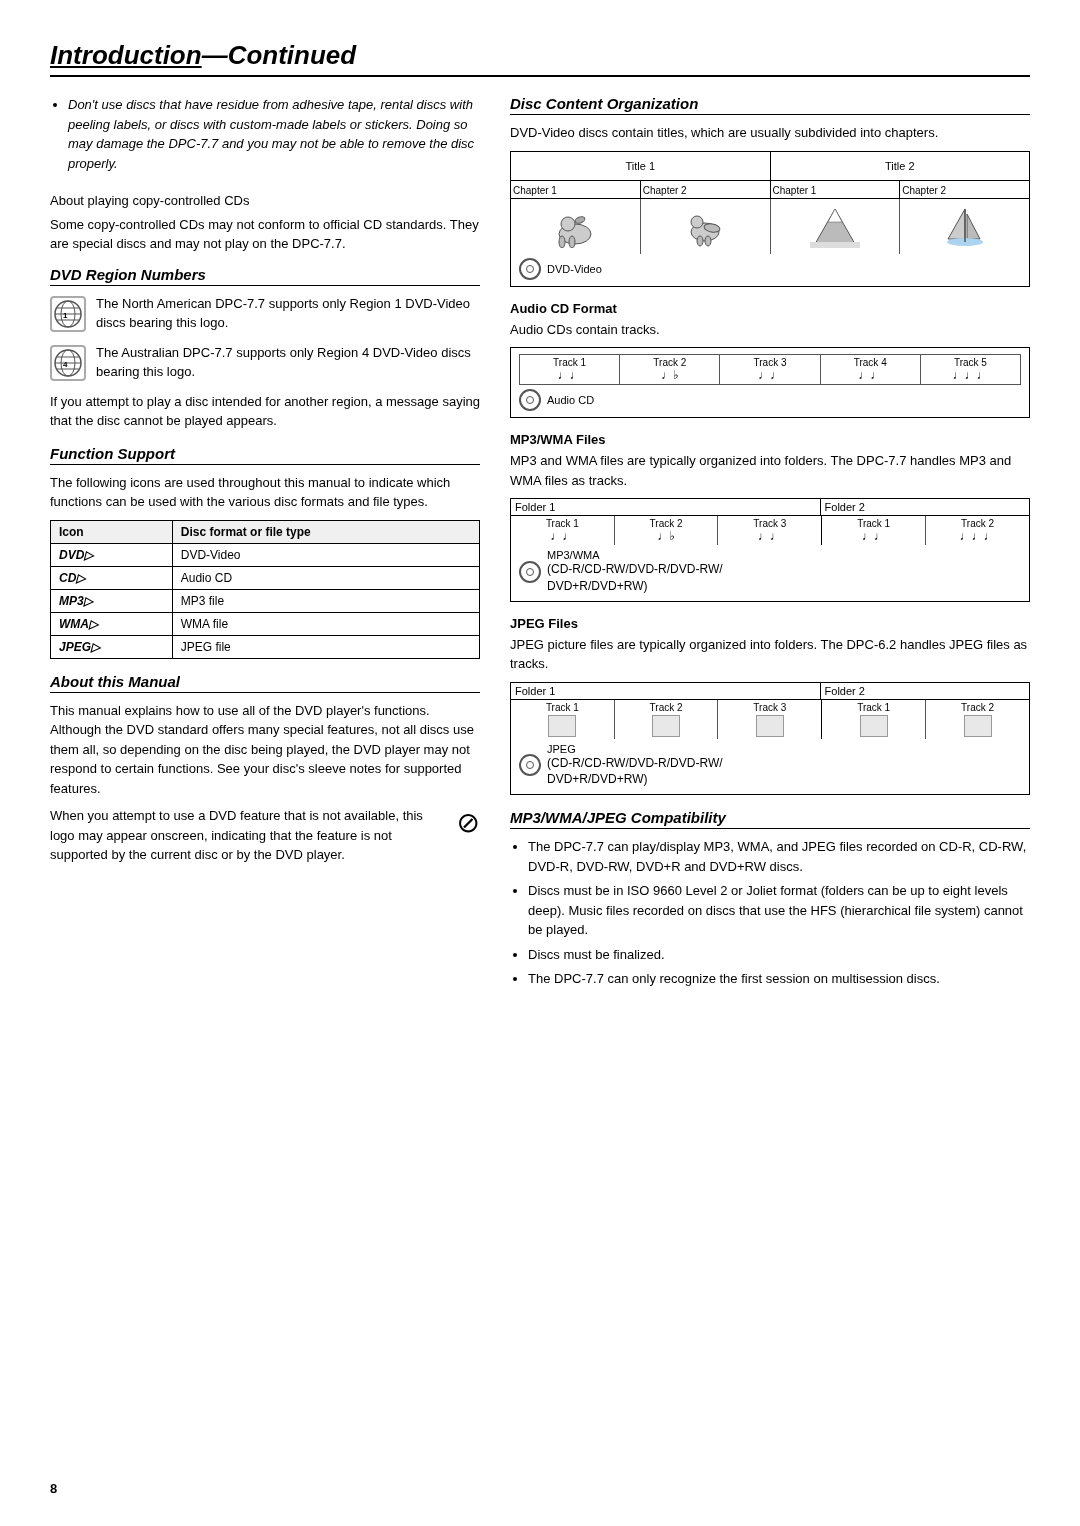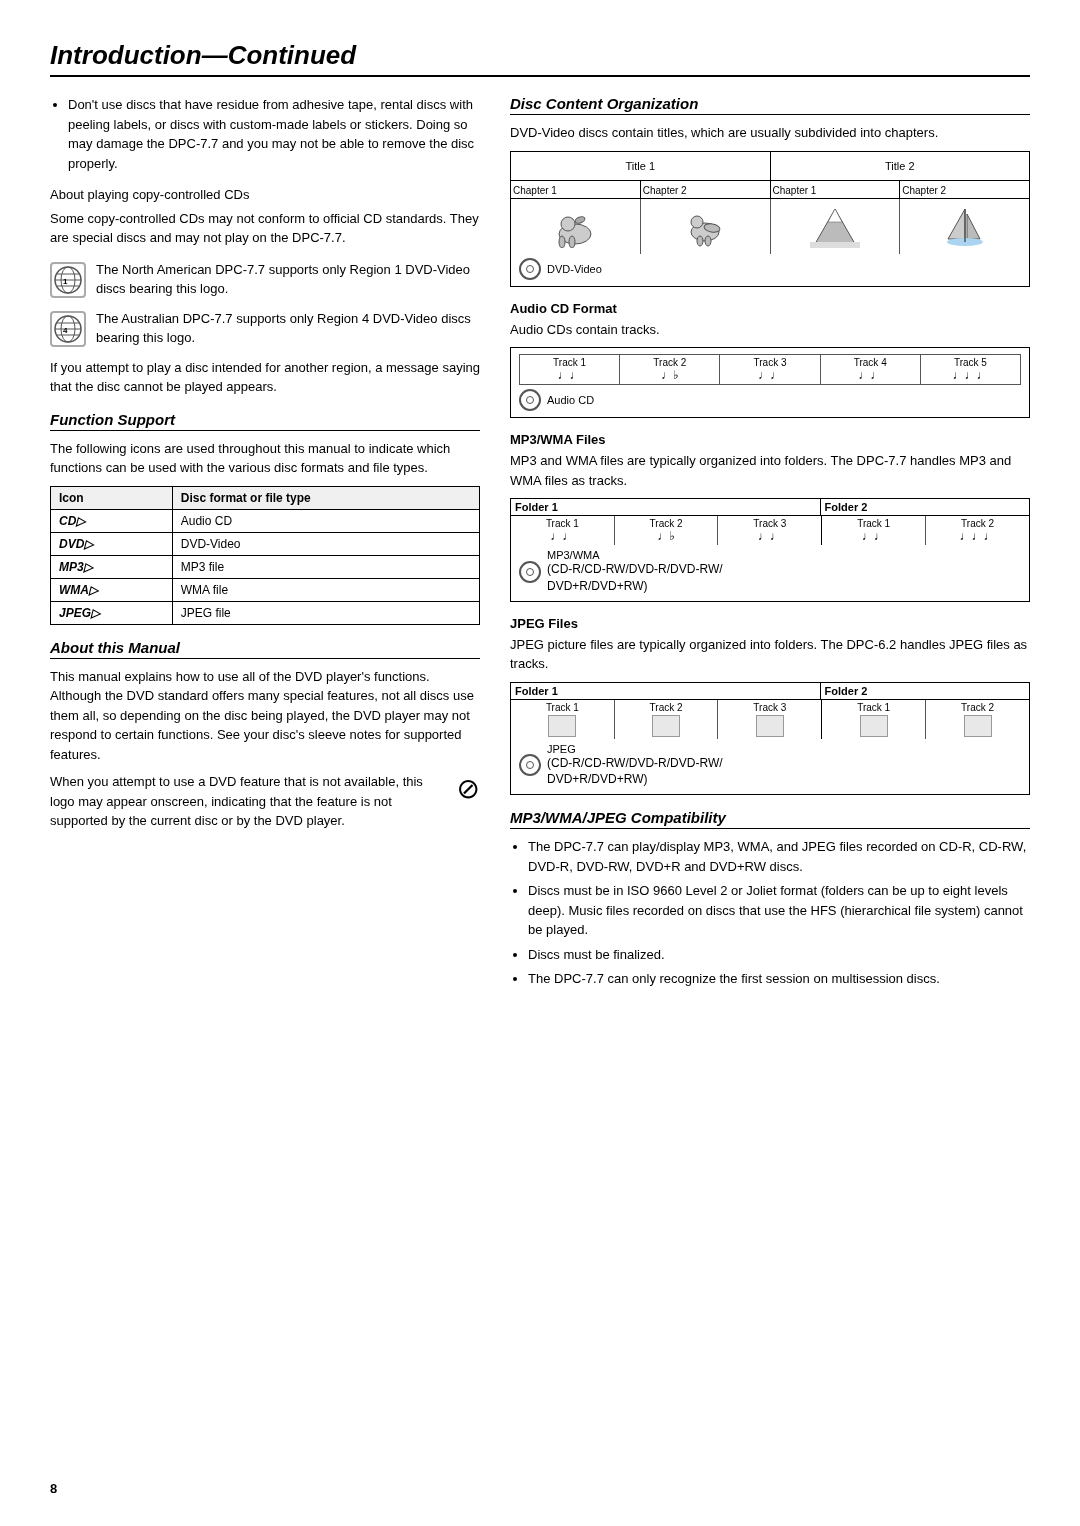--- a/index.html
+++ b/index.html
@@ -17,20 +17,21 @@
       margin-bottom: 18px;
       padding-bottom: 4px;
     }
     .page-header h1 {
       font-size: 26px;
       font-weight: bold;
       font-style: italic;
     }
     .page-header h1 span {
       font-style: italic;
+      text-decoration: underline;
     }
     .two-col {
       display: flex;
       gap: 30px;
     }
     .left-col {
       flex: 0 0 430px;
       max-width: 430px;
     }
     .right-col {
@@ -46,21 +47,21 @@
     }
     .subsection-title {
       font-size: 13px;
       font-weight: bold;
       margin-bottom: 4px;
       margin-top: 10px;
     }
     p { line-height: 1.5; margin-bottom: 8px; }
     ul { margin-left: 18px; margin-bottom: 8px; }
     ul li { margin-bottom: 5px; line-height: 1.5; }
-    .bullet-block { margin-bottom: 12px; }
+    .bullet-block { margin-bottom: 18px; font-style: italic; }
 
     
     .region-item {
       display: flex;
       align-items: flex-start;
       gap: 10px;
       margin-bottom: 10px;
     }
     .region-icon {
       font-size: 22px;
@@ -197,21 +198,20 @@
     }
     .folder-title-row {
       display: flex;
       border-bottom: 1px solid #000;
       font-size: 11px;
     }
     .folder-section {
       flex: 1;
       border-right: 1px solid #000;
       padding: 2px 4px;
-      font-weight: bold;
     }
     .folder-section:last-child { border-right: none; }
     .folder-track {
       flex: 1;
       border-right: 1px solid #555;
       padding: 2px 3px;
       text-align: center;
       font-size: 10px;
       min-height: 28px;
       display: flex;
@@ -251,20 +251,21 @@
           <li>Don't use discs that have residue from adhesive tape, rental discs with peeling labels, or discs with custom-made labels or stickers. Doing so may damage the DPC-7.7 and you may not be able to remove the disc properly.</li>
         </ul>
       </div>
 
       <div style="margin-bottom:12px;">
         <p style="font-size:13px; margin-bottom:4px;">About playing copy-controlled CDs</p>
         <p>Some copy-controlled CDs may not conform to official CD standards. They are special discs and may not play on the DPC-7.7.</p>
       </div>
 
       <div style="margin-bottom:14px;">
+        <div class="section-title">DVD Region Numbers</div>
         <div class="region-item">
           <div class="region-icon" style="font-size:28px; border:2px solid #aaa; border-radius:4px; width:36px; height:36px; display:flex; align-items:center; justify-content:center;">
             <svg width="30" height="30" viewBox="0 0 30 30">
               <circle cx="15" cy="15" r="13" fill="none" stroke="#555" stroke-width="1.5"></circle>
               <ellipse cx="15" cy="15" rx="7" ry="13" fill="none" stroke="#555" stroke-width="1"></ellipse>
               <line x1="2" y1="15" x2="28" y2="15" stroke="#555" stroke-width="1"></line>
               <line x1="4" y1="9" x2="26" y2="9" stroke="#555" stroke-width="1"></line>
               <line x1="4" y1="21" x2="26" y2="21" stroke="#555" stroke-width="1"></line>
               <text x="10" y="19" font-size="8" font-weight="bold" fill="#000">1</text>
             </svg>
@@ -292,26 +293,26 @@
         <p>The following icons are used throughout this manual to indicate which functions can be used with the various disc formats and file types.</p>
         <table class="function-table">
           <thead>
             <tr>
               <th>Icon</th>
               <th>Disc format or file type</th>
             </tr>
           </thead>
           <tbody>
             <tr>
+              <td class="icon-cell">DVD▷</td>
+              <td>DVD-Video</td>
+            </tr>
+            <tr>
               <td class="icon-cell">CD▷</td>
               <td>Audio CD</td>
-            </tr>
-            <tr>
-              <td class="icon-cell">DVD▷</td>
-              <td>DVD-Video</td>
             </tr>
             <tr>
               <td class="icon-cell">MP3▷</td>
               <td>MP3 file</td>
             </tr>
             <tr>
               <td class="icon-cell">WMA▷</td>
               <td>WMA file</td>
             </tr>
             <tr>

